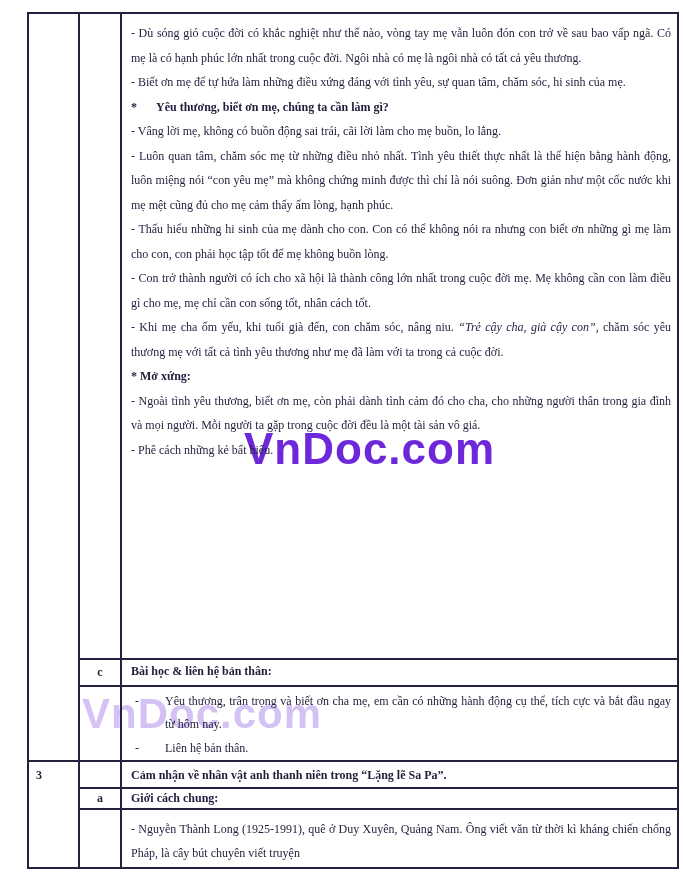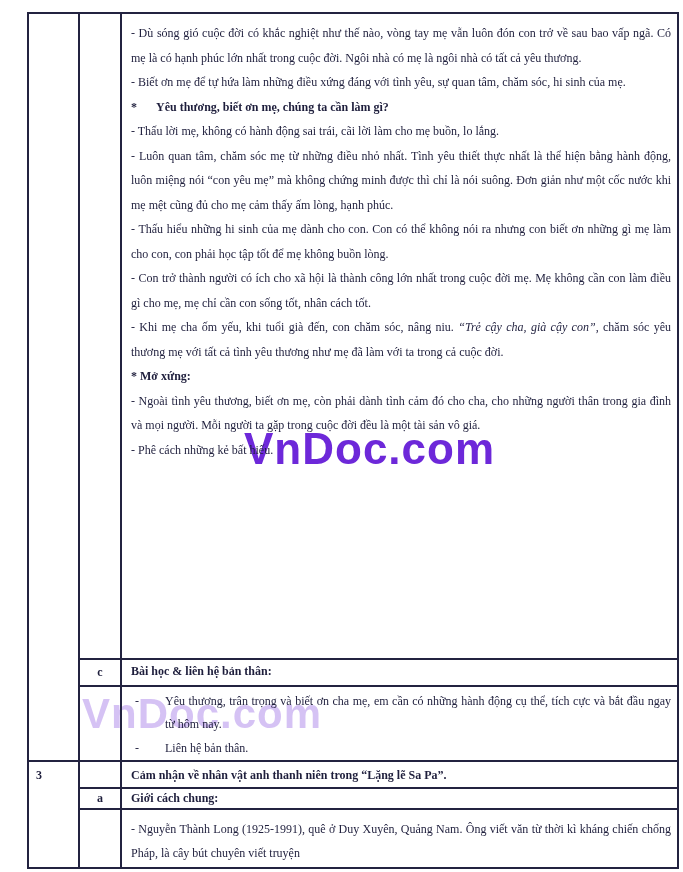--- a/index.html
+++ b/index.html
@@ -83,21 +83,21 @@
 
     <tbody>
         <tr class="r1">
       <td class="c-num" rowspan="3"></td>
       <td class="c-sub"></td>
       <td class="c-body">
         <div class="clip-tall">
           <p class="para">- Dù sóng gió cuộc đời có khắc nghiệt như thế nào, vòng tay mẹ vẫn luôn đón con trở về sau bao vấp ngã. Có mẹ là có hạnh phúc lớn nhất trong cuộc đời. Ngôi nhà có mẹ là ngôi nhà có tất cả yêu thương.</p>
           <p class="para">- Biết ơn mẹ để tự hứa làm những điều xứng đáng với tình yêu, sự quan tâm, chăm sóc, hi sinh của mẹ.</p>
           <p class="bold"><span>*</span><span class="gap-left">Yêu thương, biết ơn mẹ, chúng ta cần làm gì?</span></p>
-          <p class="para">- Thấu lời mẹ, không có hành động sai trái, cãi lời làm cho mẹ buồn, lo lắng.</p>
+          <p class="para">- Vâng lời mẹ, không có buồn động sai trái, cãi lời làm cho mẹ buồn, lo lắng.</p>
           <p class="para">- Luôn quan tâm, chăm sóc mẹ từ những điều nhỏ nhất. Tình yêu thiết thực nhất là thể hiện bằng hành động, luôn miệng nói “con yêu mẹ” mà không chứng minh được thì chỉ là nói suông. Đơn giản như một cốc nước khi mẹ mệt cũng đủ cho mẹ cảm thấy ấm lòng, hạnh phúc.</p>
           <p class="para">- Thấu hiểu những hi sinh của mẹ dành cho con. Con có thể không nói ra nhưng con biết ơn những gì mẹ làm cho con, con phải học tập tốt để mẹ không buồn lòng.</p>
           <p class="para">- Con trở thành người có ích cho xã hội là thành công lớn nhất trong cuộc đời mẹ. Mẹ không cần con làm điều gì cho mẹ, mẹ chỉ cần con sống tốt, nhân cách tốt.</p>
           <p class="para"><span>- Khi mẹ cha ốm yếu, khi tuổi già đến, con chăm sóc, nâng niu. </span><span class="italic">“Trẻ cậy cha, già cậy con”</span><span>, chăm sóc yêu thương mẹ với tất cả tình yêu thương như mẹ đã làm với ta trong cả cuộc đời.</span></p>
           <p class="bold">* Mở xứng:</p>
           <p class="para">- Ngoài tình yêu thương, biết ơn mẹ, còn phải dành tình cảm đó cho cha, cho những người thân trong gia đình và mọi người. Mỗi người ta gặp trong cuộc đời đều là một tài sản vô giá.</p>
           <p class="para">- Phê cách những kẻ bất hiếu.</p>
         </div>
       </td>
     </tr>

